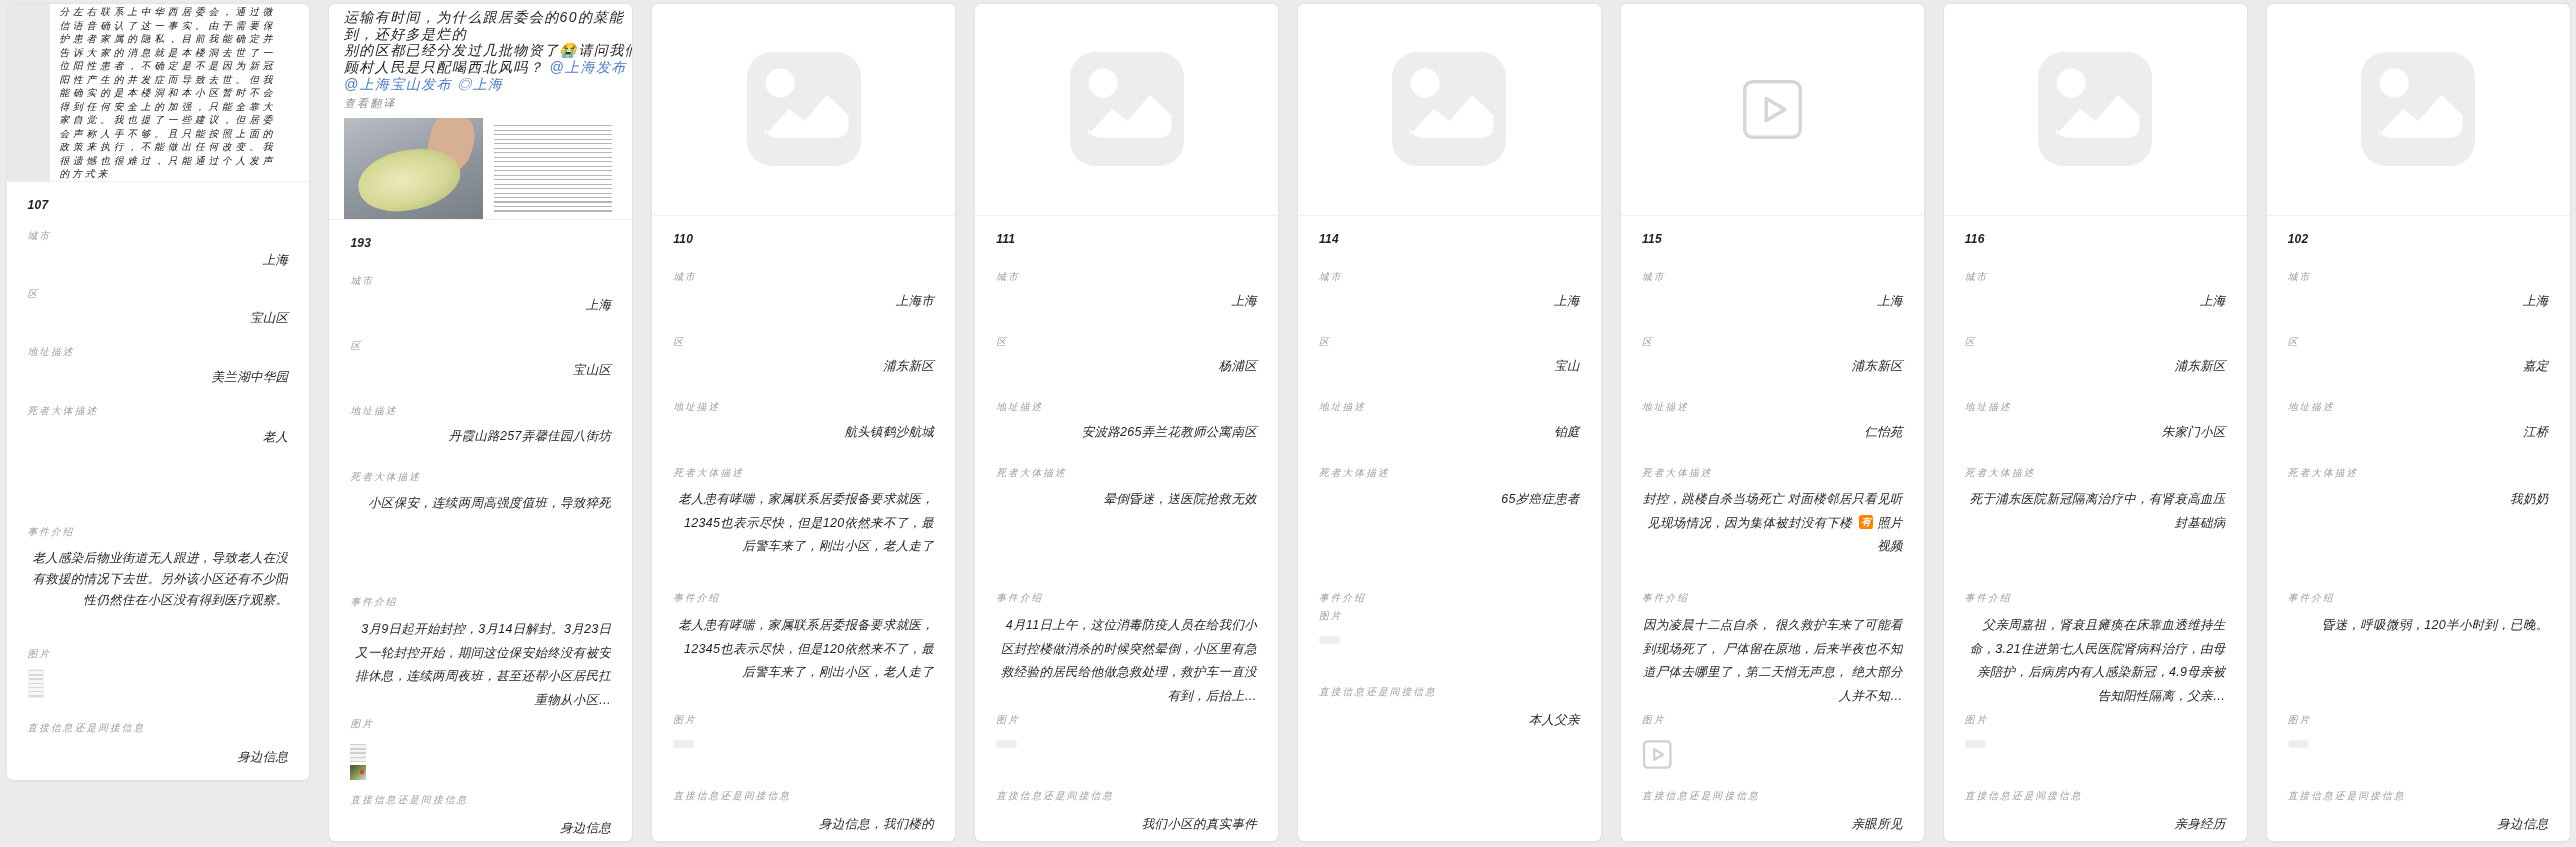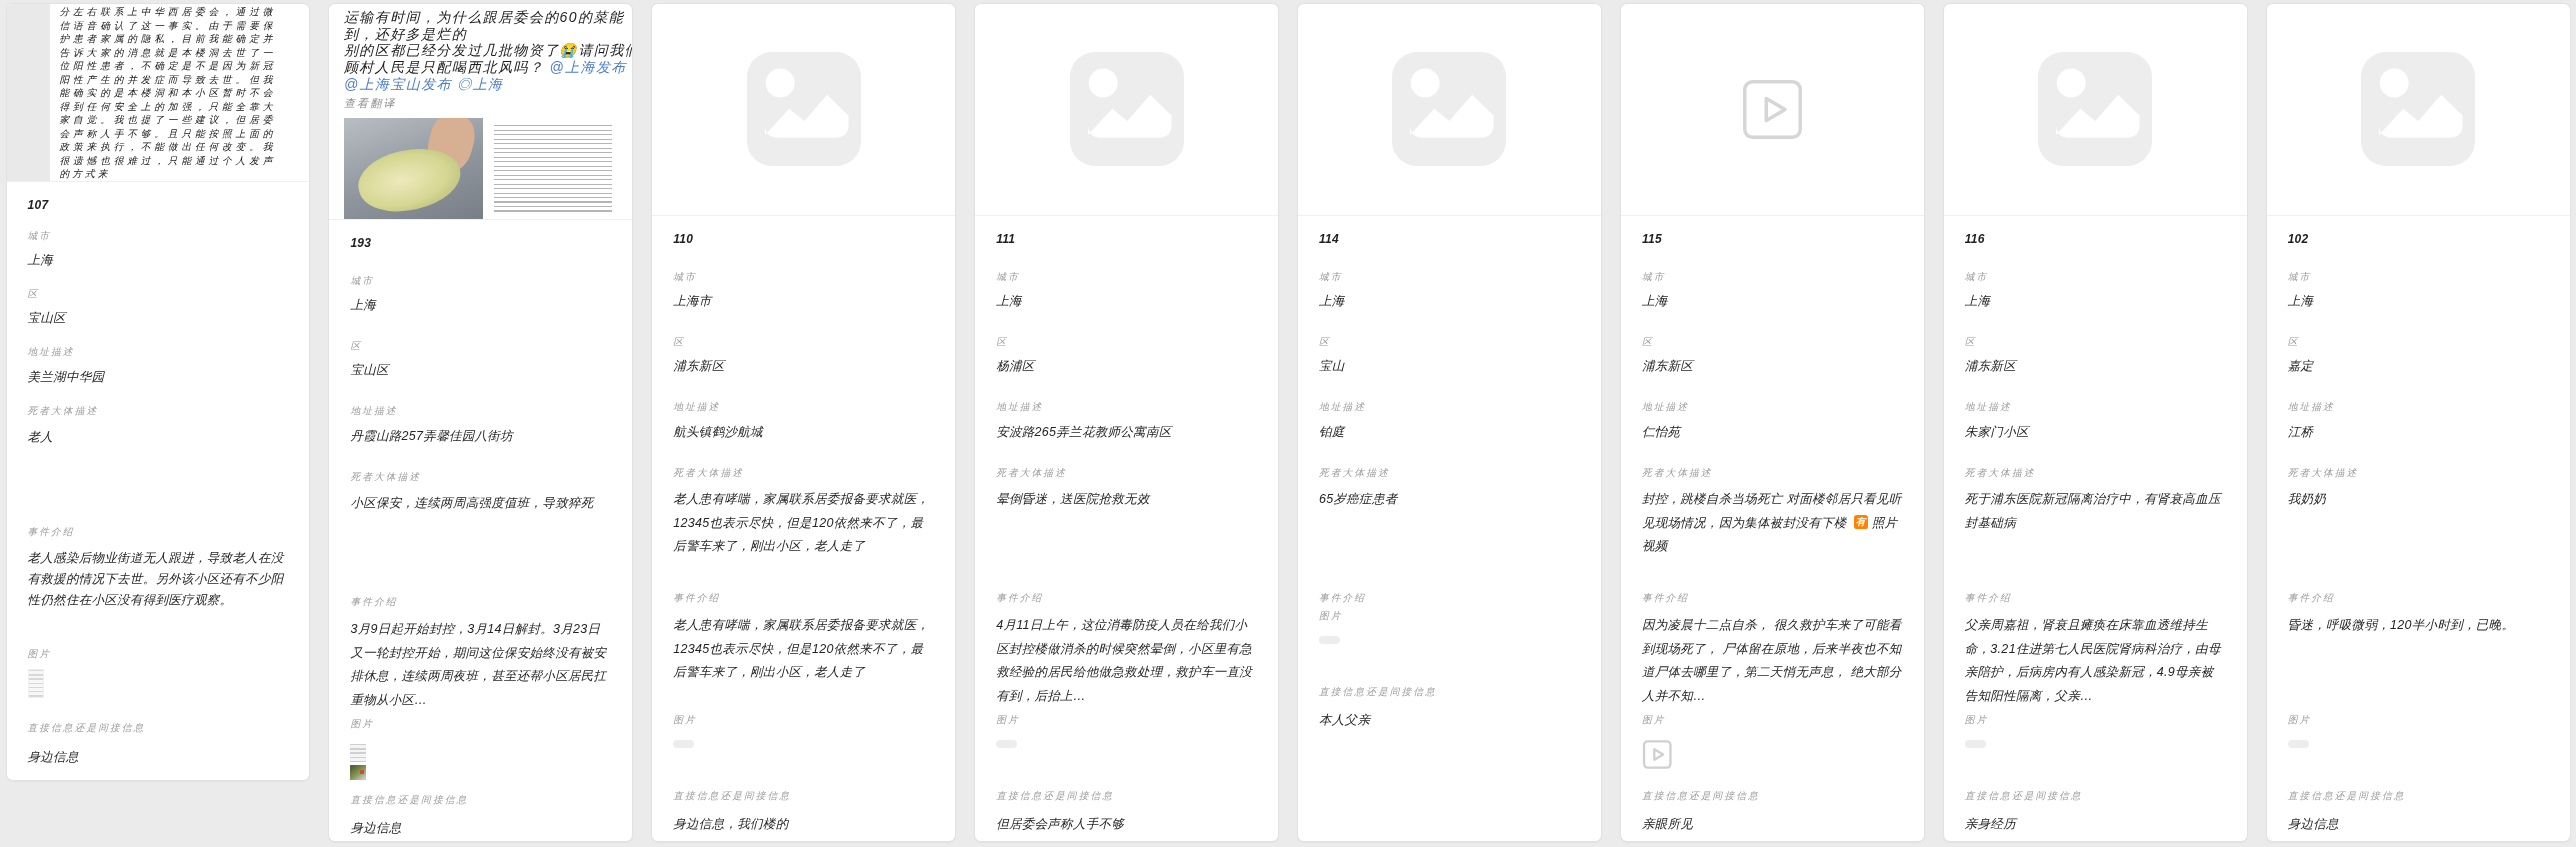--- a/index.html
+++ b/index.html
@@ -94,21 +94,21 @@
     margin:16px 0 0 0;
     font-size:12px;font-weight:700;color:#1f1f1f;letter-spacing:0.3px;
   }
   .field{margin-top:25px;}
   .compact .field{margin-top:18px;}
   .label{
     font-size:9.7px;color:#9b9b9b;letter-spacing:2.1px;
   }
   .value{
     margin-top:8.3px;
-    font-size:12.5px;color:#242424;line-height:19px;letter-spacing:0.3px;
+    font-size:12.5px;color:#242424;line-height:19px;letter-spacing:0.3px;text-align:right;
   }
   .deceased-wrap{
     height:104px;overflow:hidden;line-height:23.6px;
   }
   .compact .deceased-wrap{height:82px;}
   .field-event{margin-top:0;}
   .event-value{
     height:95px;overflow:hidden;line-height:23.6px;margin-top:9px;
   }
   .compact .event-value{height:82px;line-height:21px;}
@@ -356,21 +356,21 @@
         <div class="label">图片</div>
         <div class="thumb-row">
 
           <div class="thumb-pill"></div>
 
         </div>
       </div>
 
       <div class="field field-direct">
         <div class="label">直接信息还是间接信息</div>
-        <div class="value direct-value">但居委会声称人手不够</div>
+        <div class="value direct-value">我们小区的真实事件</div>
       </div>
     </div>
   </article>
     <article class="card m-placeholder">
     <div class="media">
 
       <div class="ph-icon">
         <svg width="114" height="114" viewBox="0 0 165 165" aria-hidden="true">
           <rect width="165" height="165" rx="36" fill="#ededed"></rect>
           <circle cx="48" cy="45" r="21" fill="#ffffff"></circle>

